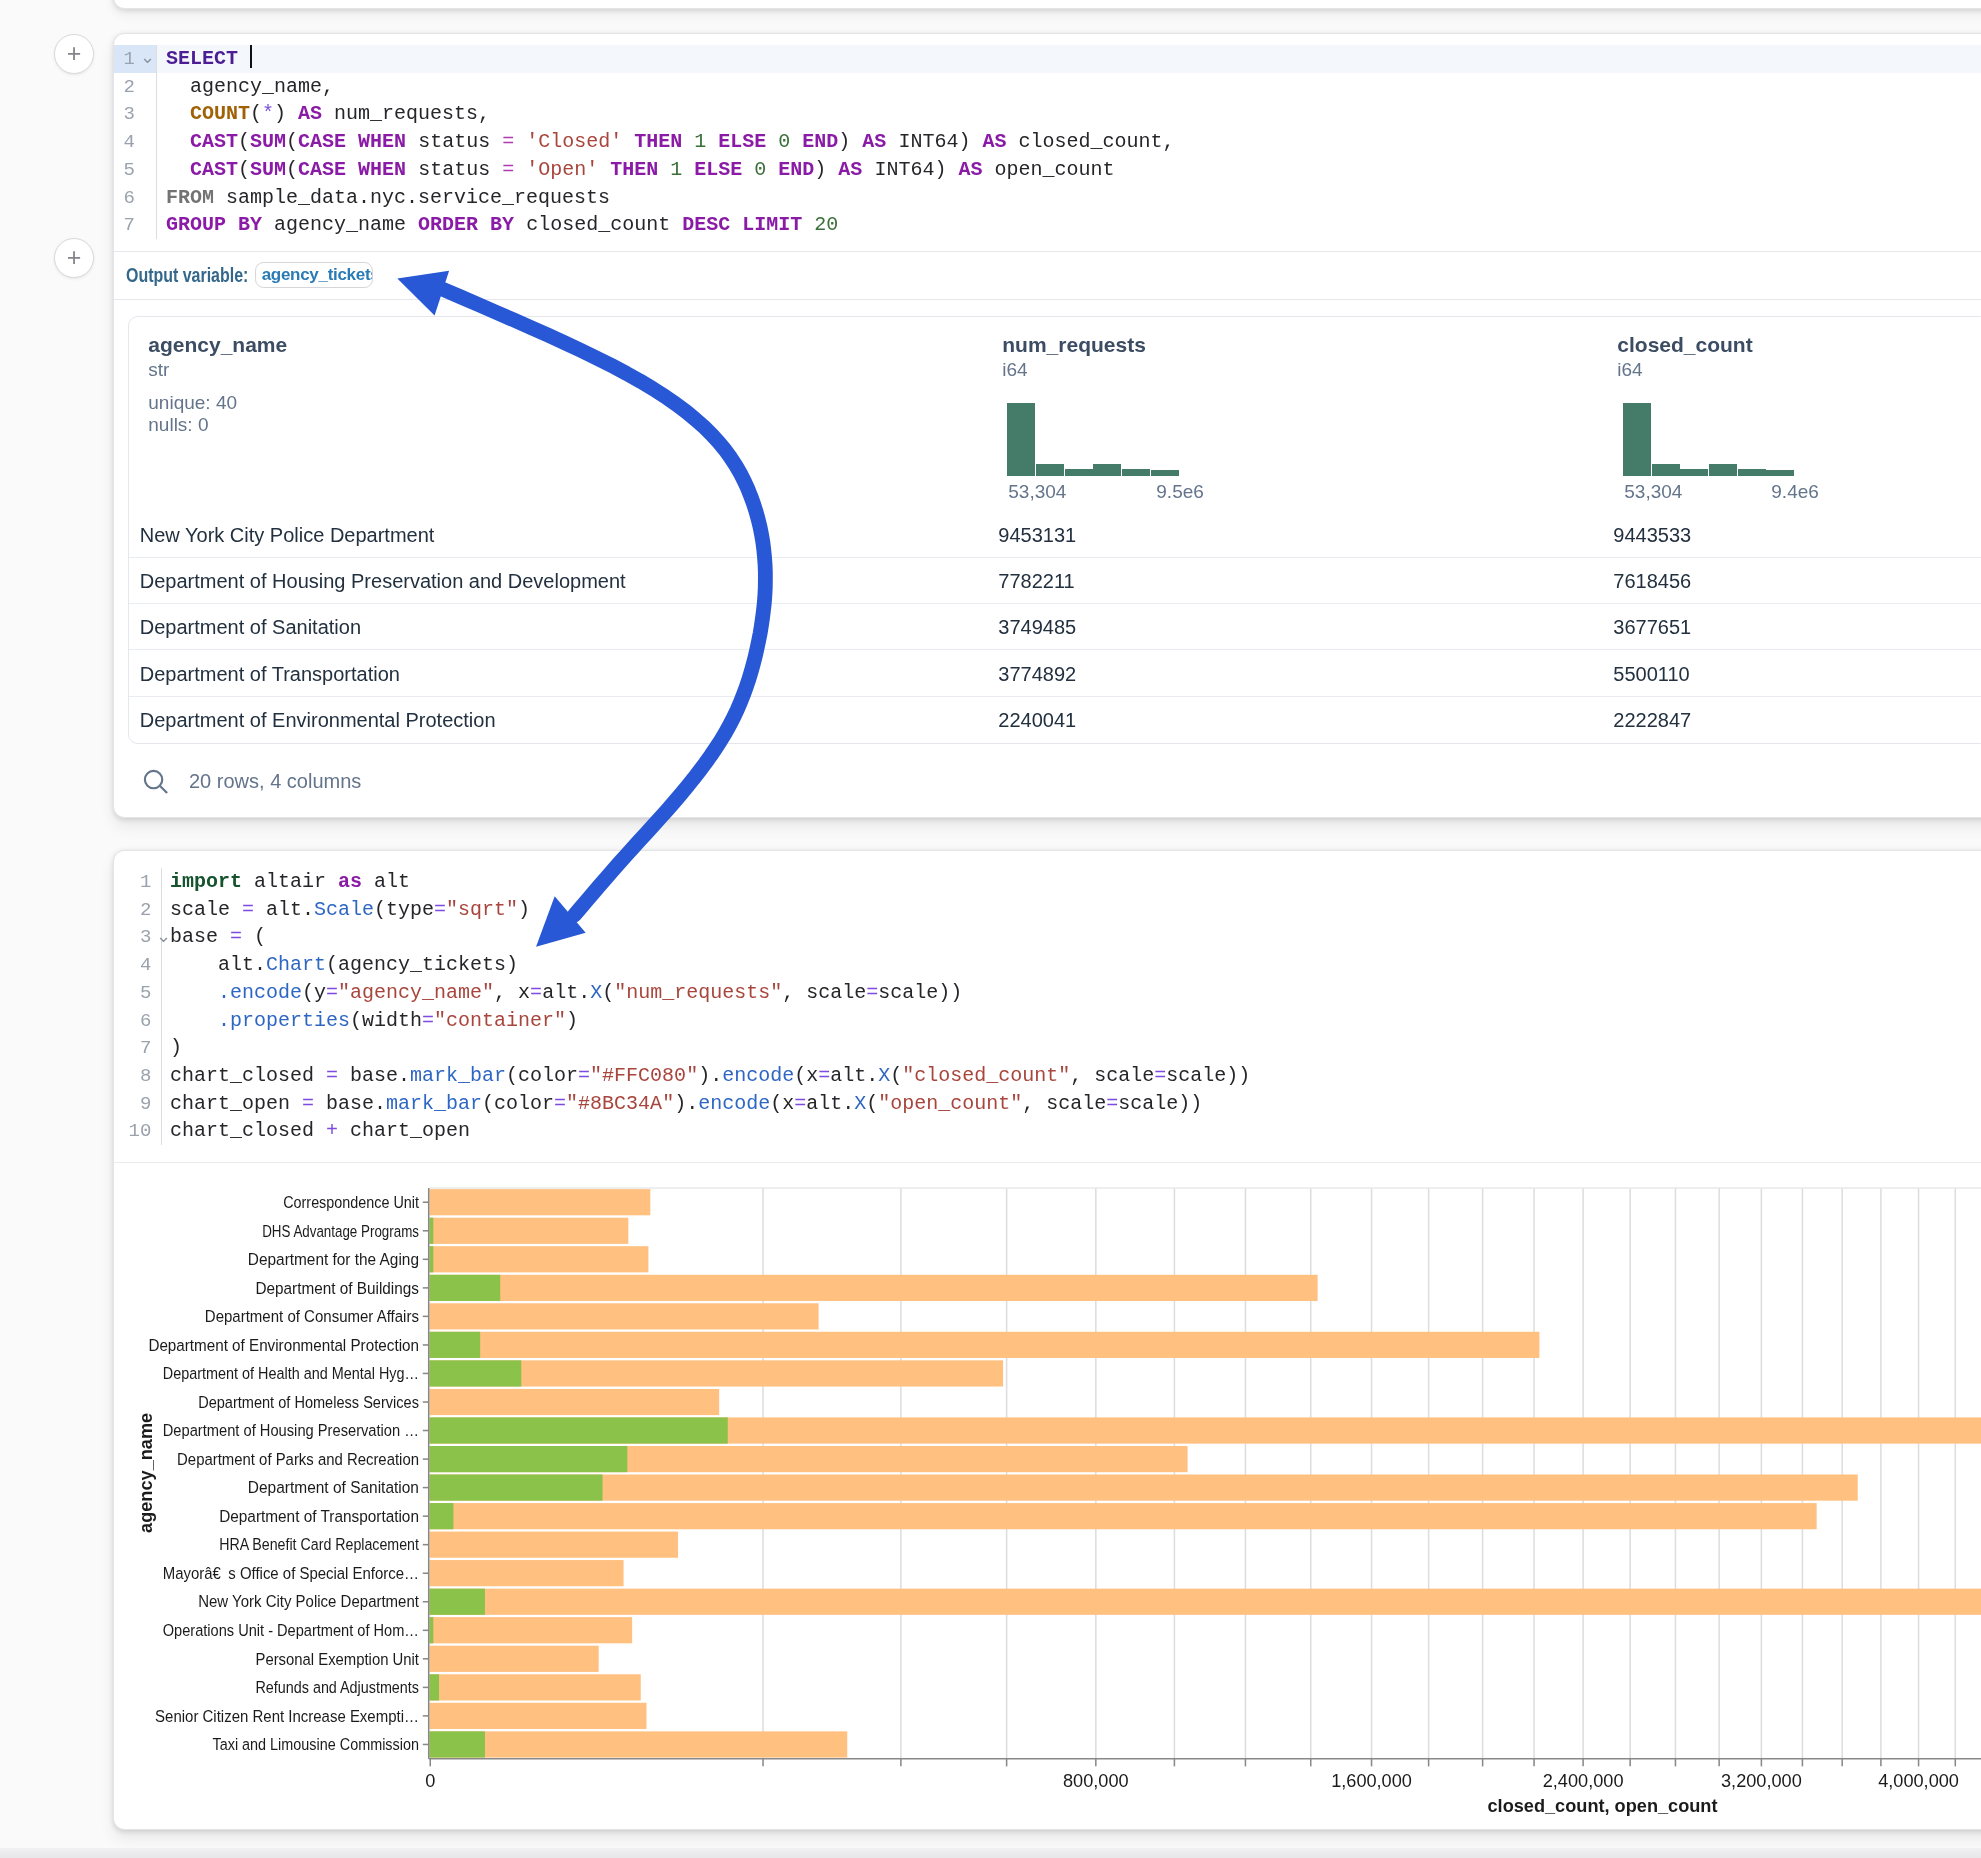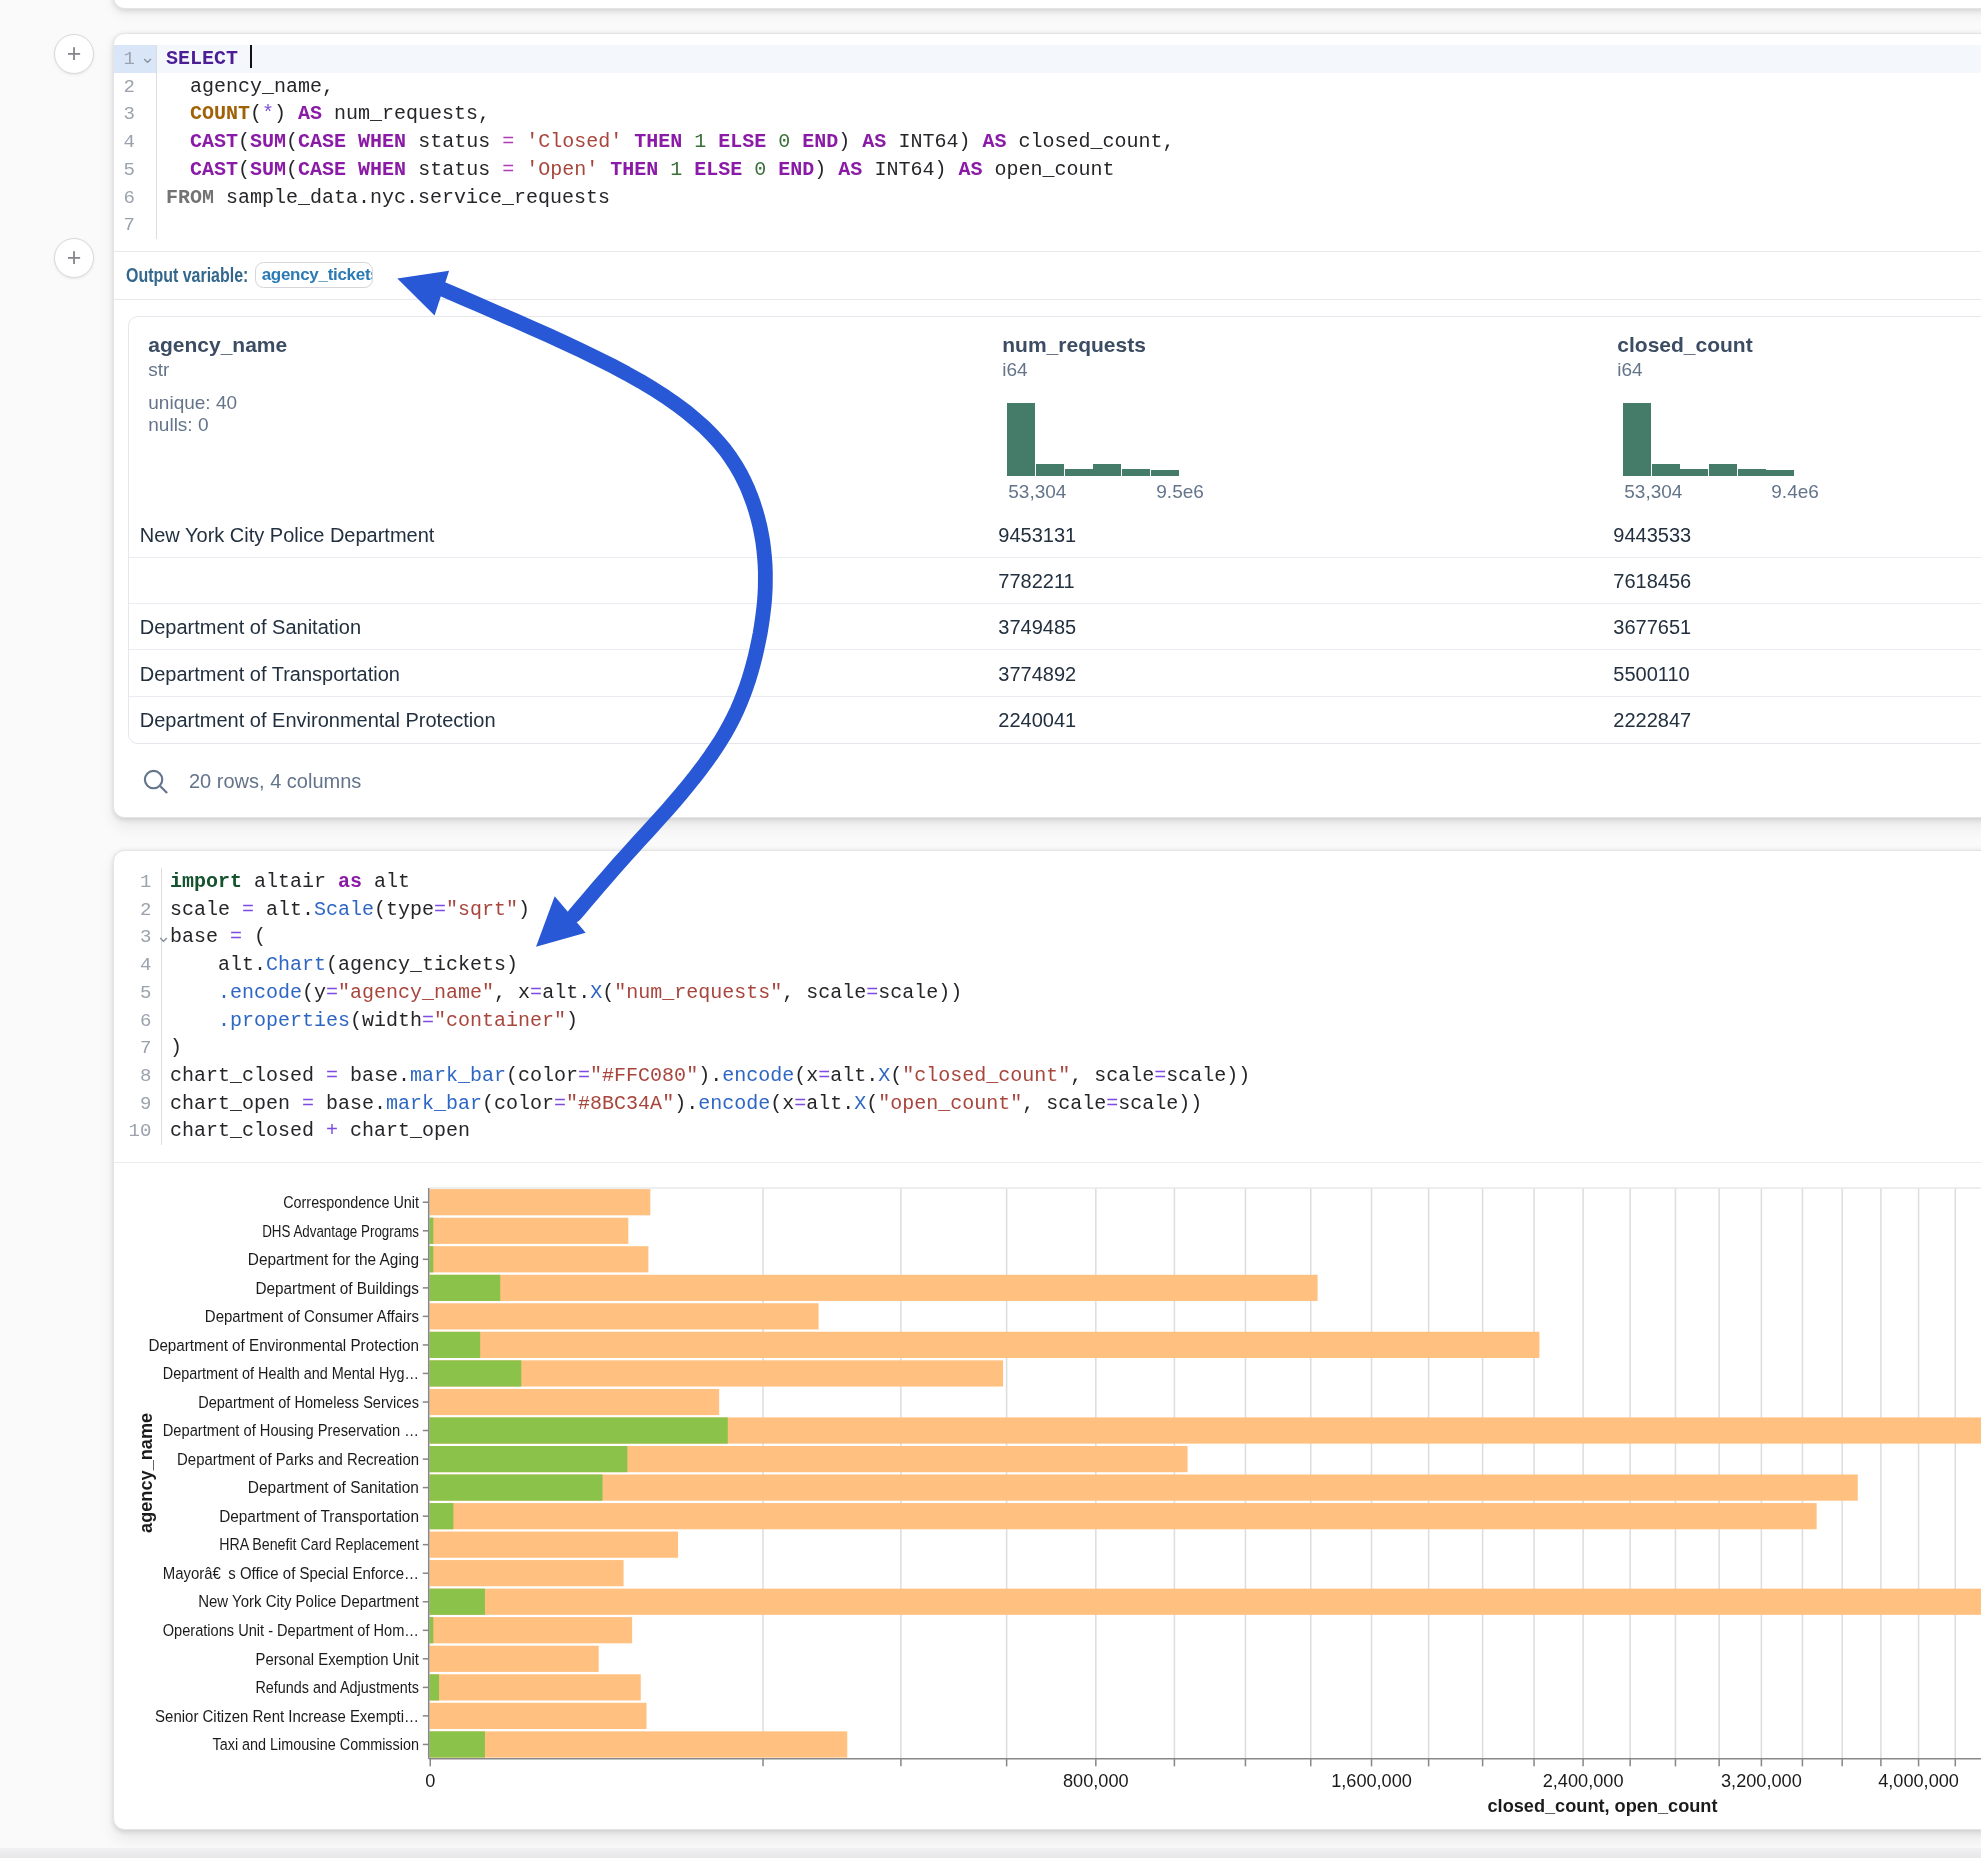--- a/index.html
+++ b/index.html
@@ -51,20 +51,21 @@
         <span style="position:absolute;right:21px;top:0;line-height:28px;font-family:'Liberation Mono',monospace;font-size:19px;color:#9aa2ad">5</span>
       </div>
 <div class="cl" style="top:111px;left:52px">  <b style="color:#8a1ba6">CAST</b>(<b style="color:#8a1ba6">SUM</b>(<b style="color:#8a1ba6">CASE</b> <b style="color:#8a1ba6">WHEN</b> status <span style="color:#b13bb3">=</span> <span style="color:#a8453c">'Open'</span> <b style="color:#8a1ba6">THEN</b> <span style="color:#3a7038">1</span> <b style="color:#8a1ba6">ELSE</b> <span style="color:#3a7038">0</span> <b style="color:#8a1ba6">END</b>) <b style="color:#8a1ba6">AS</b> INT64) <b style="color:#8a1ba6">AS</b> open_count</div>
 <div style="position:absolute;left:0;top:139px;width:42px;height:28px">
         <span style="position:absolute;right:21px;top:0;line-height:28px;font-family:'Liberation Mono',monospace;font-size:19px;color:#9aa2ad">6</span>
       </div>
 <div class="cl" style="top:139px;left:52px"><b style="color:#737373">FROM</b> sample_data.nyc.service_requests</div>
 <div style="position:absolute;left:0;top:166px;width:42px;height:28px">
         <span style="position:absolute;right:21px;top:0;line-height:28px;font-family:'Liberation Mono',monospace;font-size:19px;color:#9aa2ad">7</span>
       </div>
+<div class="cl" style="top:166px;left:52px"><b style="color:#8a1ba6">GROUP</b> <b style="color:#8a1ba6">BY</b> agency_name <b style="color:#8a1ba6">ORDER</b> <b style="color:#8a1ba6">BY</b> closed_count <b style="color:#8a1ba6">DESC</b> <b style="color:#8a1ba6">LIMIT</b> <span style="color:#3a7038">20</span></div>
 </div>
 <div class="sep" style="top:217px"></div>
 <div style="position:absolute;left:12.4px;top:217px;height:48px;line-height:48px;font-size:21px;font-weight:bold;color:#33688c;transform:scaleX(0.76);transform-origin:0 50%">Output variable:</div>
 <div style="position:absolute;left:141px;top:228px;width:118px;height:26px;border:1.4px solid #d5d5da;border-radius:8.6px;overflow:hidden;padding:0 5.7px;font-size:17px;font-weight:bold;color:#2a7ab5;line-height:23px;letter-spacing:-0.3px;white-space:nowrap">agency_tickets</div>
 <div class="sep" style="top:265px"></div>
 <div style="position:absolute;left:14.3px;top:282px;width:1862px;height:428px;border:1.4px solid #e5e7ec;border-radius:9.6px;background:#fff">
 <div class="th" style="left:19px;top:16.3px">agency_name</div>
 <div class="tsub" style="left:19px;top:42px">str</div>
 <div class="tsub" style="left:19px;top:75px">unique: 40</div>
 <div class="tsub" style="left:19px;top:97px">nulls: 0</div>
@@ -87,20 +88,21 @@
 <div class="tsub" style="left:879px;top:164px">53,304</div>
 <div class="tsub" style="left:1027px;top:164px">9.5e6</div>
 <div class="tsub" style="left:1495px;top:164px">53,304</div>
 <div class="tsub" style="left:1642px;top:164px">9.4e6</div>
 <div style="position:absolute;left:0;top:195px;width:100%;height:46px;border-bottom:1.4px solid #e9ecf1;">
         <span class="td" style="left:10.5px">New York City Police Department</span>
         <span class="td" style="left:869px">9453131</span>
         <span class="td" style="left:1484px">9443533</span>
       </div>
 <div style="position:absolute;left:0;top:241px;width:100%;height:46px;border-bottom:1.4px solid #e9ecf1;">
+        <span class="td" style="left:10.5px">Department of Housing Preservation and Development</span>
         <span class="td" style="left:869px">7782211</span>
         <span class="td" style="left:1484px">7618456</span>
       </div>
 <div style="position:absolute;left:0;top:287px;width:100%;height:46px;border-bottom:1.4px solid #e9ecf1;">
         <span class="td" style="left:10.5px">Department of Sanitation</span>
         <span class="td" style="left:869px">3749485</span>
         <span class="td" style="left:1484px">3677651</span>
       </div>
 <div style="position:absolute;left:0;top:334px;width:100%;height:46px;border-bottom:1.4px solid #e9ecf1;">
         <span class="td" style="left:10.5px">Department of Transportation</span>

